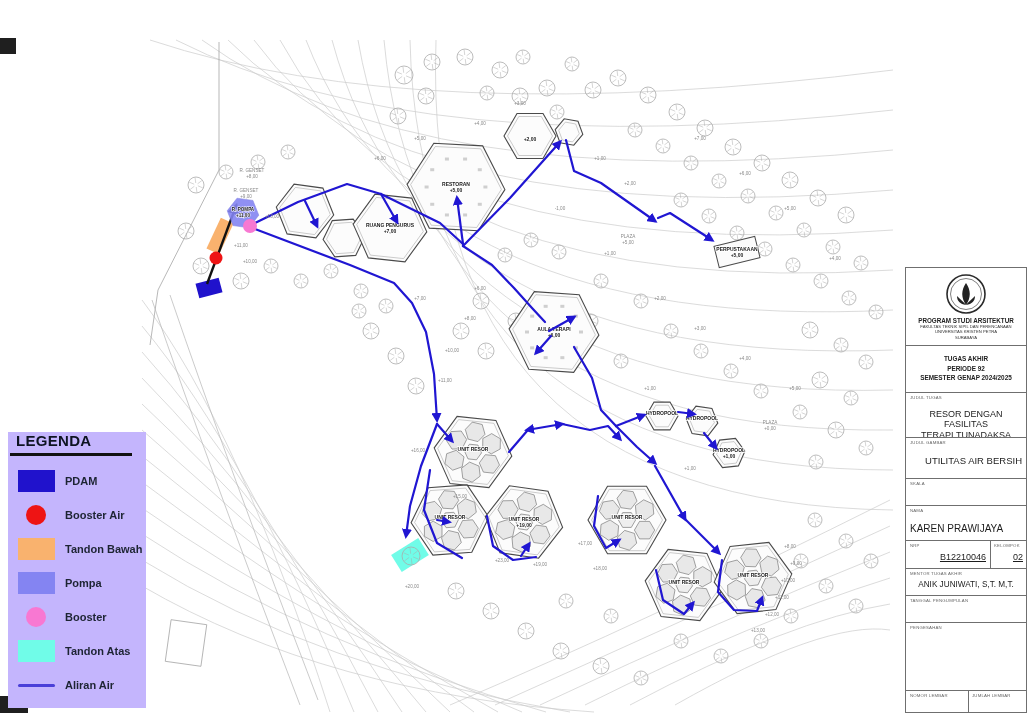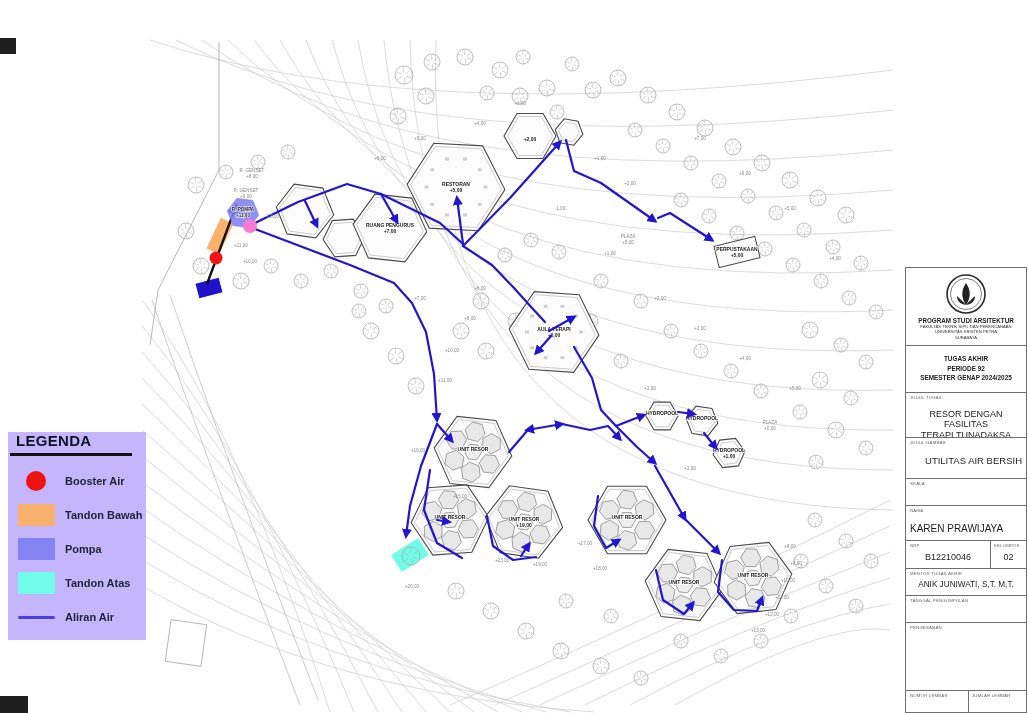--- a/index.html
+++ b/index.html
@@ -37,21 +37,21 @@
   .s-tgl{height:27px;}
   .s-sah{height:68px;}
   .s-nomor{height:23px;padding:0;display:flex;}
   .tb-label{font-size:4.3px;color:#666;letter-spacing:.2px;}
   .tb-program{font-size:6.3px;font-weight:bold;margin-top:2px;}
   .tb-fac{font-size:4.2px;color:#333;line-height:1.3;}
   .tb-course{font-size:6.4px;font-weight:bold;text-align:center;white-space:pre-line;line-height:1.5;padding-top:8px;}
   .tb-big{font-size:9px;text-align:center;white-space:pre-line;line-height:1.15;margin-top:9px;color:#1c1c1c;}
   .tb-mid{font-size:9.5px;text-align:right;margin-top:10px;color:#1c1c1c;}
   .tb-name{font-size:10px;margin-top:10px;color:#1c1c1c;}
-  .tb-val{font-size:9px;text-align:center;margin-top:4px;color:#1c1c1c;}
+  .tb-val{font-size:9px;text-align:right;margin-top:4px;color:#1c1c1c;text-decoration:underline;}
   .tb-mentor{font-size:8.2px;text-align:center;margin-top:4px;color:#1c1c1c;}
   .col-l{flex:1;padding:2px 4px;}
   .col-r{width:36px;border-left:1px solid #6f6f6f;padding:2px 3px;box-sizing:border-box;}
   .col-h{flex:1;padding:2px 4px;}
   .col-h2{width:58px;border-left:1px solid #6f6f6f;padding:2px 3px;box-sizing:border-box;}
   .logo-svg{display:block;margin:3px auto 1px auto;}
 
   
   .blab{font:bold 5px "Liberation Sans",sans-serif;fill:#1a1a1a;text-anchor:middle;paint-order:stroke;stroke:#ffffff;stroke-width:1.4px;}
   .slab{font:4.6px "Liberation Sans",sans-serif;fill:#8a8a8a;text-anchor:middle;}
@@ -1016,30 +1016,38 @@
         <text x="790" y="210" class="slab">+5,00</text>
         <text x="835" y="260" class="slab">+4,00</text>
       </g>
     </svg>
 
   <div class="legend">
     <div class="legend-title">LEGENDA</div>
     <div class="legend-rule"></div>
     <div id="legend-items">
         <div class="legend-item">
+          <span class="swatch rect" style="background: rgb(32, 18, 204);"></span>
+          <span class="legend-label">PDAM</span>
+        </div>
+        <div class="legend-item">
           <span class="swatch circle" style="background: rgb(238, 20, 20);"></span>
           <span class="legend-label">Booster Air</span>
         </div>
         <div class="legend-item">
           <span class="swatch rect" style="background: rgb(249, 178, 110);"></span>
           <span class="legend-label">Tandon Bawah</span>
         </div>
         <div class="legend-item">
           <span class="swatch rect" style="background: rgb(132, 132, 242);"></span>
           <span class="legend-label">Pompa</span>
+        </div>
+        <div class="legend-item">
+          <span class="swatch circle" style="background: rgb(248, 120, 210);"></span>
+          <span class="legend-label">Booster</span>
         </div>
         <div class="legend-item">
           <span class="swatch rect" style="background: rgb(112, 252, 232);"></span>
           <span class="legend-label">Tandon Atas</span>
         </div>
         <div class="legend-item">
           <span class="swatch line" style="background: rgb(74, 63, 216);"></span>
           <span class="legend-label">Aliran Air</span>
         </div>
       </div>

